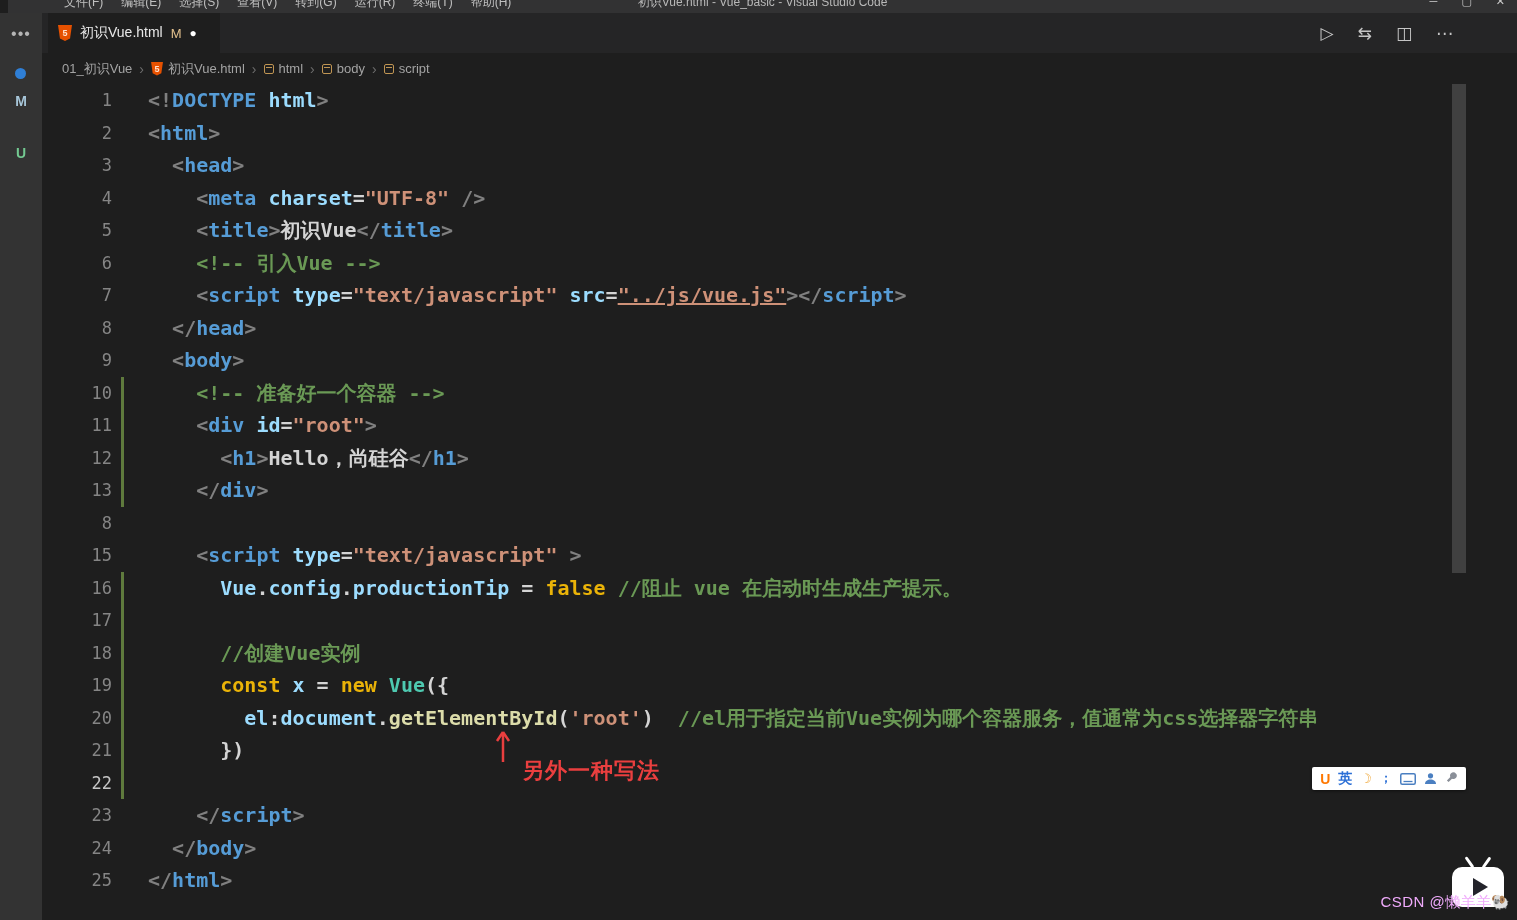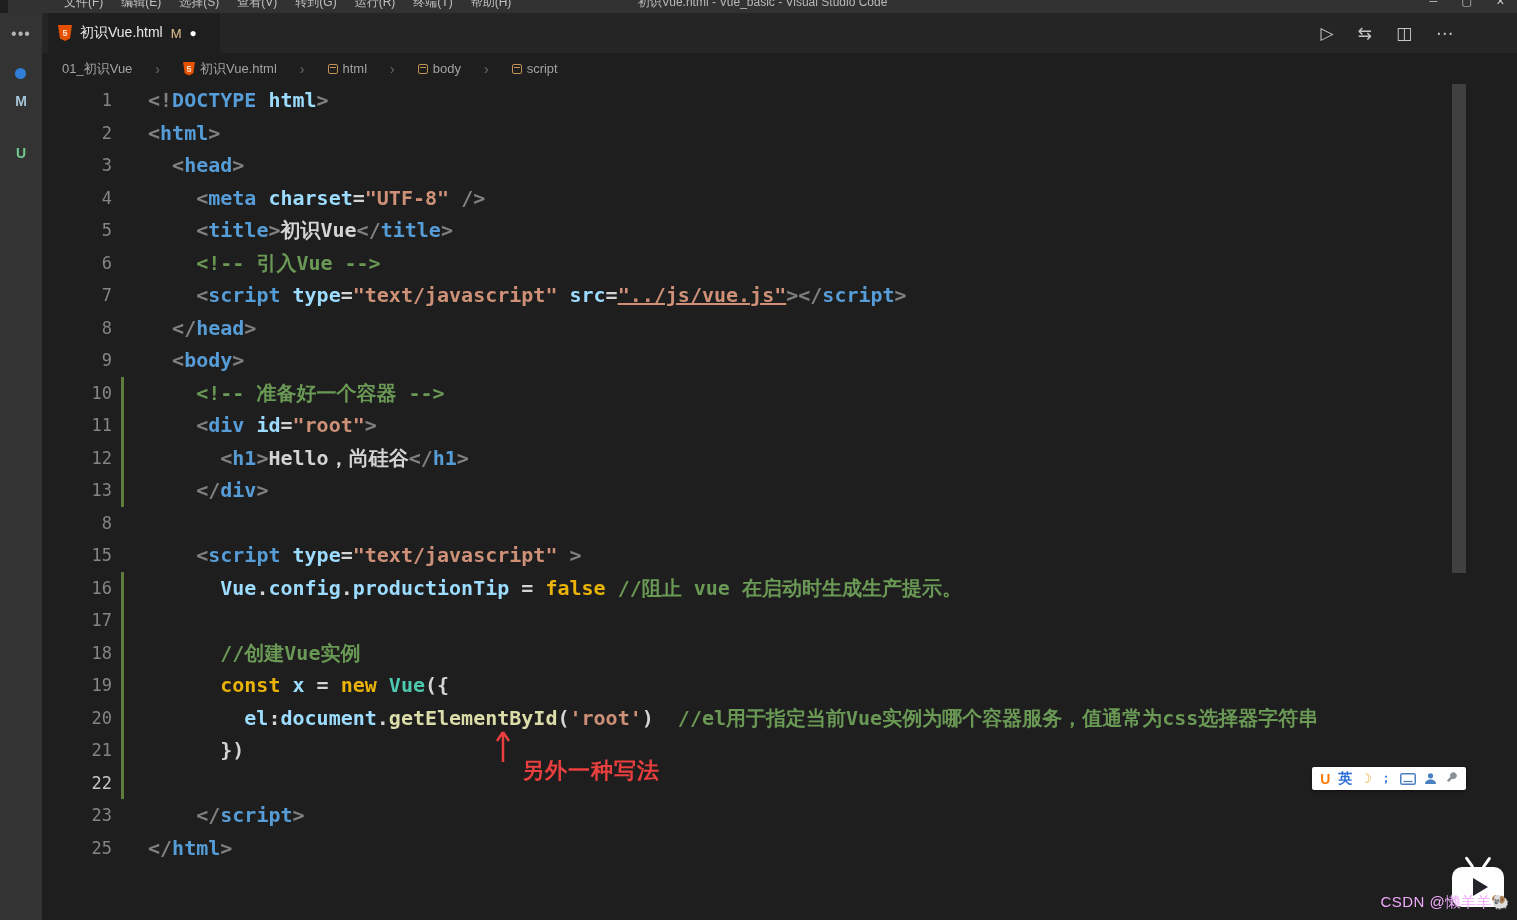--- a/index.html
+++ b/index.html
@@ -42,21 +42,21 @@
   .tab-actions span { cursor:pointer; }
 
   .html-icon { width:14px; height:16px; flex:none; background:#e65100; position:relative;
                clip-path:polygon(0 0,100% 0,86% 84%,50% 100%,14% 84%);
                display:flex; align-items:center; justify-content:center; }
   .html-icon::after { content:"5"; color:#ffe0cc; font-size:9px; font-weight:bold; }
   .html-icon.small { width:12px; height:14px; }
 
   
   .breadcrumb { height:31px; background:#1e1e1e; display:flex; align-items:center;
-                padding-left:20px; gap:23px; font-size:13px; color:#a3a3a3; }
+                padding-left:20px; gap:7px; font-size:13px; color:#a3a3a3; }
   .bc-item { display:flex; align-items:center; gap:5px; cursor:pointer; }
   .bc-sep { color:#6d6d6d; font-size:14px; }
   .sym-cube { width:10px; height:10px; flex:none; border:1.5px solid #c09553;
               border-radius:2px; display:inline-block; position:relative; }
   .sym-cube::after { content:""; position:absolute; left:1px; right:1px; top:2px;
               border-top:1.5px solid #c09553; }
 
   
   .editor { flex:1; position:relative; overflow:hidden; background:#1e1e1e; }
   .code-row { display:flex; height:32.5px; align-items:center; white-space:pre; }
@@ -198,20 +198,21 @@
             <div class="code-row"><div class="ln">8</div><div class="markbar"></div><div class="code"></div></div>
             <div class="code-row"><div class="ln">15</div><div class="markbar"></div><div class="code"><span class="tk-d">    </span><span class="tk-p">&lt;</span><span class="tk-t">script</span><span class="tk-d"> </span><span class="tk-a">type</span><span class="tk-d">=</span><span class="tk-s">"text/javascript"</span><span class="tk-d"> </span><span class="tk-p">&gt;</span></div></div>
             <div class="code-row"><div class="ln">16</div><div class="markbar changed"></div><div class="code"><span class="tk-d">      </span><span class="tk-v">Vue</span><span class="tk-d">.</span><span class="tk-v">config</span><span class="tk-d">.</span><span class="tk-v">productionTip</span><span class="tk-d"> = </span><span class="tk-k">false</span><span class="tk-d"> </span><span class="tk-c">//阻止 vue 在启动时生成生产提示。</span></div></div>
             <div class="code-row"><div class="ln">17</div><div class="markbar changed"></div><div class="code"></div></div>
             <div class="code-row"><div class="ln">18</div><div class="markbar changed"></div><div class="code"><span class="tk-d">      </span><span class="tk-c">//创建Vue实例</span></div></div>
             <div class="code-row"><div class="ln">19</div><div class="markbar changed"></div><div class="code"><span class="tk-d">      </span><span class="tk-k">const</span><span class="tk-d"> </span><span class="tk-v">x</span><span class="tk-d"> = </span><span class="tk-k">new</span><span class="tk-d"> </span><span class="tk-cl">Vue</span><span class="tk-d">({</span></div></div>
             <div class="code-row"><div class="ln">20</div><div class="markbar changed"></div><div class="code"><span class="tk-d">        </span><span class="tk-v">el</span><span class="tk-d">:</span><span class="tk-v">document</span><span class="tk-d">.</span><span class="tk-f">getElementById</span><span class="tk-d">(</span><span class="tk-s">'root'</span><span class="tk-d">)</span><span class="tk-d">  </span><span class="tk-c">//el用于指定当前Vue实例为哪个容器服务，值通常为css选择器字符串</span></div></div>
             <div class="code-row"><div class="ln">21</div><div class="markbar changed"></div><div class="code"><span class="tk-d">      </span><span class="tk-d">})</span></div></div>
             <div class="code-row"><div class="ln current">22</div><div class="markbar changed"></div><div class="code"></div></div>
             <div class="code-row"><div class="ln">23</div><div class="markbar"></div><div class="code"><span class="tk-d">    </span><span class="tk-p">&lt;/</span><span class="tk-t">script</span><span class="tk-p">&gt;</span></div></div>
+            <div class="code-row"><div class="ln">24</div><div class="markbar"></div><div class="code"><span class="tk-d">  </span><span class="tk-p">&lt;/</span><span class="tk-t">body</span><span class="tk-p">&gt;</span></div></div>
             <div class="code-row"><div class="ln">25</div><div class="markbar"></div><div class="code"><span class="tk-p">&lt;/</span><span class="tk-t">html</span><span class="tk-p">&gt;</span></div></div>
           </div>
         <div class="scrollbar">
           <div class="sb-thumb"></div>
         </div>
       </div>
 
     </div>
   </div>
 

